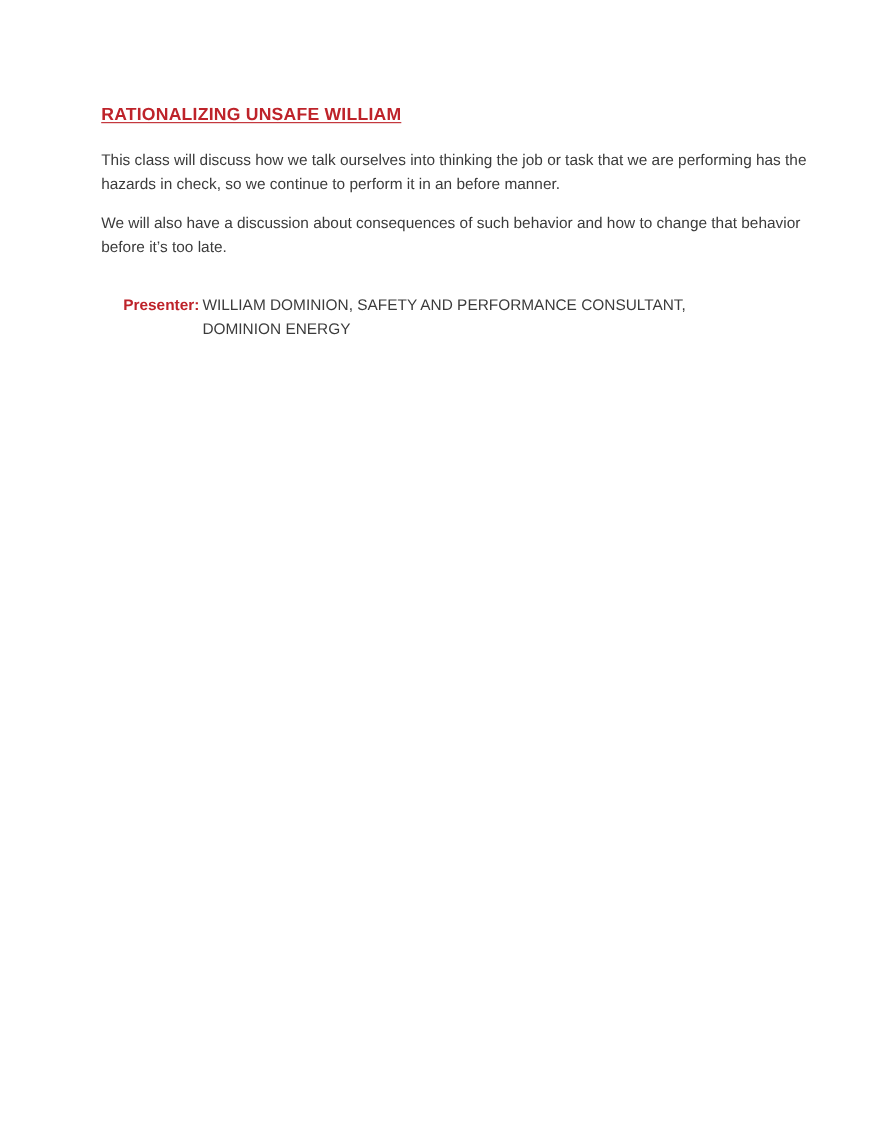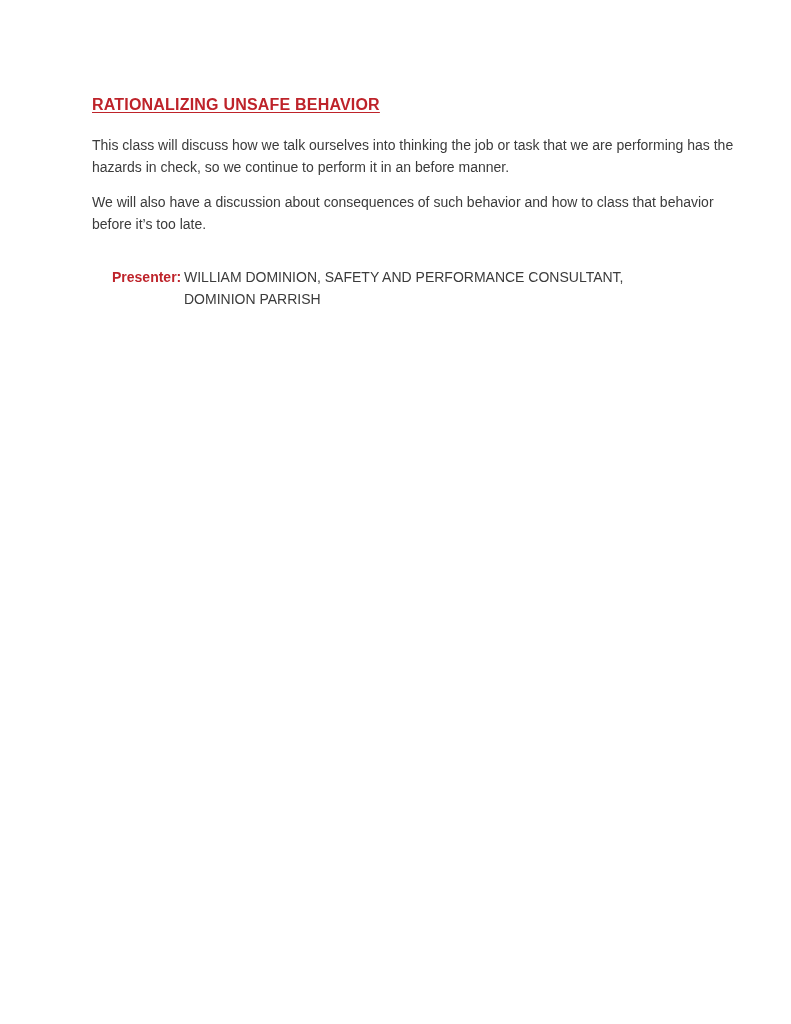--- a/index.html
+++ b/index.html
@@ -70,28 +70,28 @@
   .presenter-name {
     color: var(--body-text, #3B3B3B);
   }
 </style>
 </head>
 <body>
 
 <div class="page">
   <div class="content">
 
-    <h1 class="doc-title">RATIONALIZING UNSAFE BEHAVIOR</h1>
+    <h1 class="doc-title">RATIONALIZING UNSAFE WILLIAM</h1>
 
     <p class="para">This class will discuss how we talk ourselves into thinking the job or task that we are performing has the hazards in check, so we continue to perform it in an before manner.</p>
 
-    <p class="para">We will also have a discussion about consequences of such behavior and how to class that behavior before it’s too late.</p>
+    <p class="para">We will also have a discussion about consequences of such behavior and how to change that behavior before it’s too late.</p>
 
     <div class="presenter-row">
       <div class="presenter-label">Presenter:</div>
       <div class="presenter-name">
         <div>WILLIAM DOMINION, SAFETY AND PERFORMANCE CONSULTANT,</div>
-        <div>DOMINION PARRISH</div>
+        <div>DOMINION ENERGY</div>
       </div>
     </div>
 
   </div>
 </div>
 
 </body></html>

